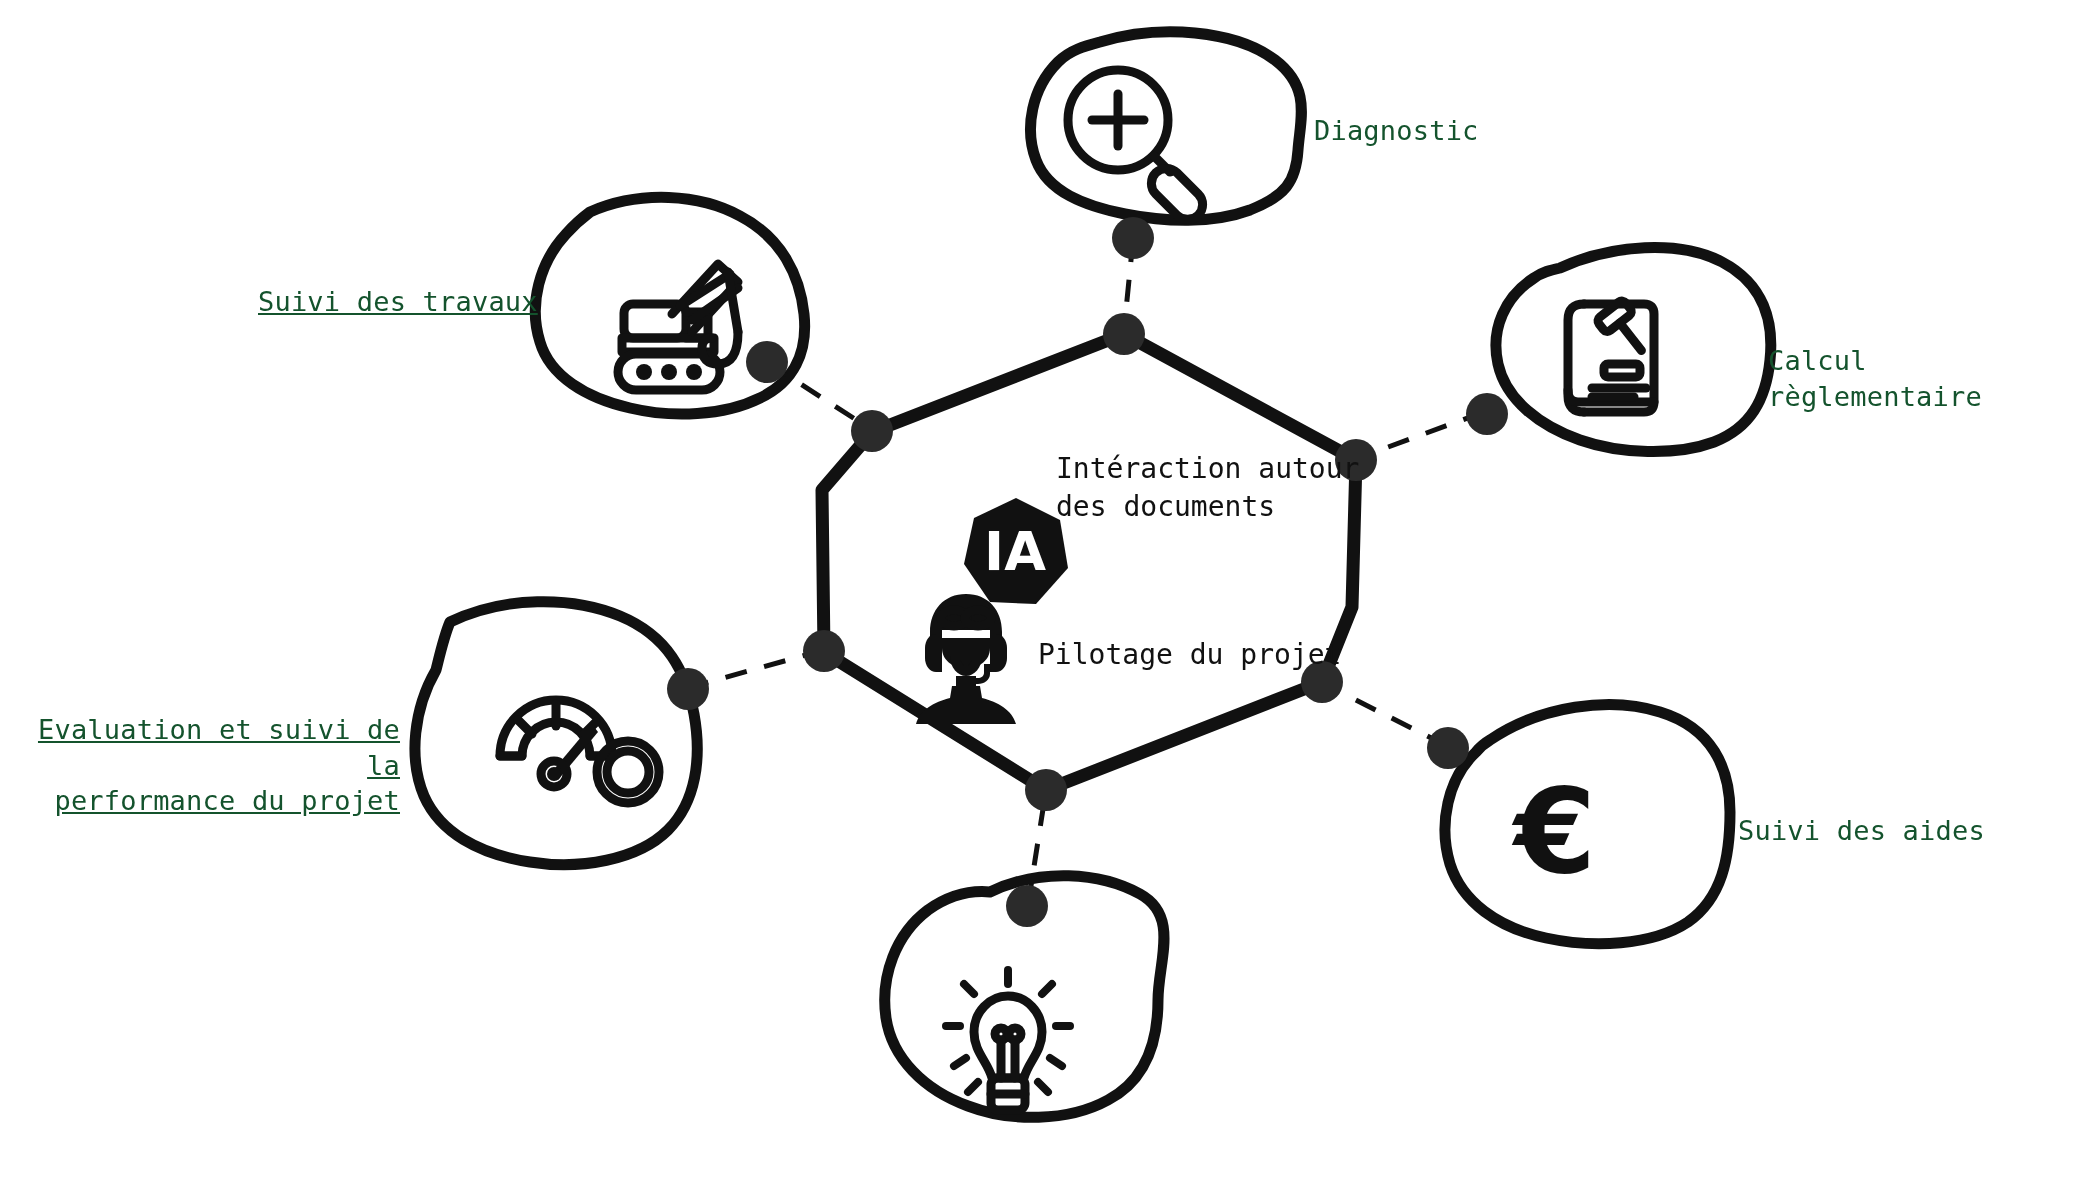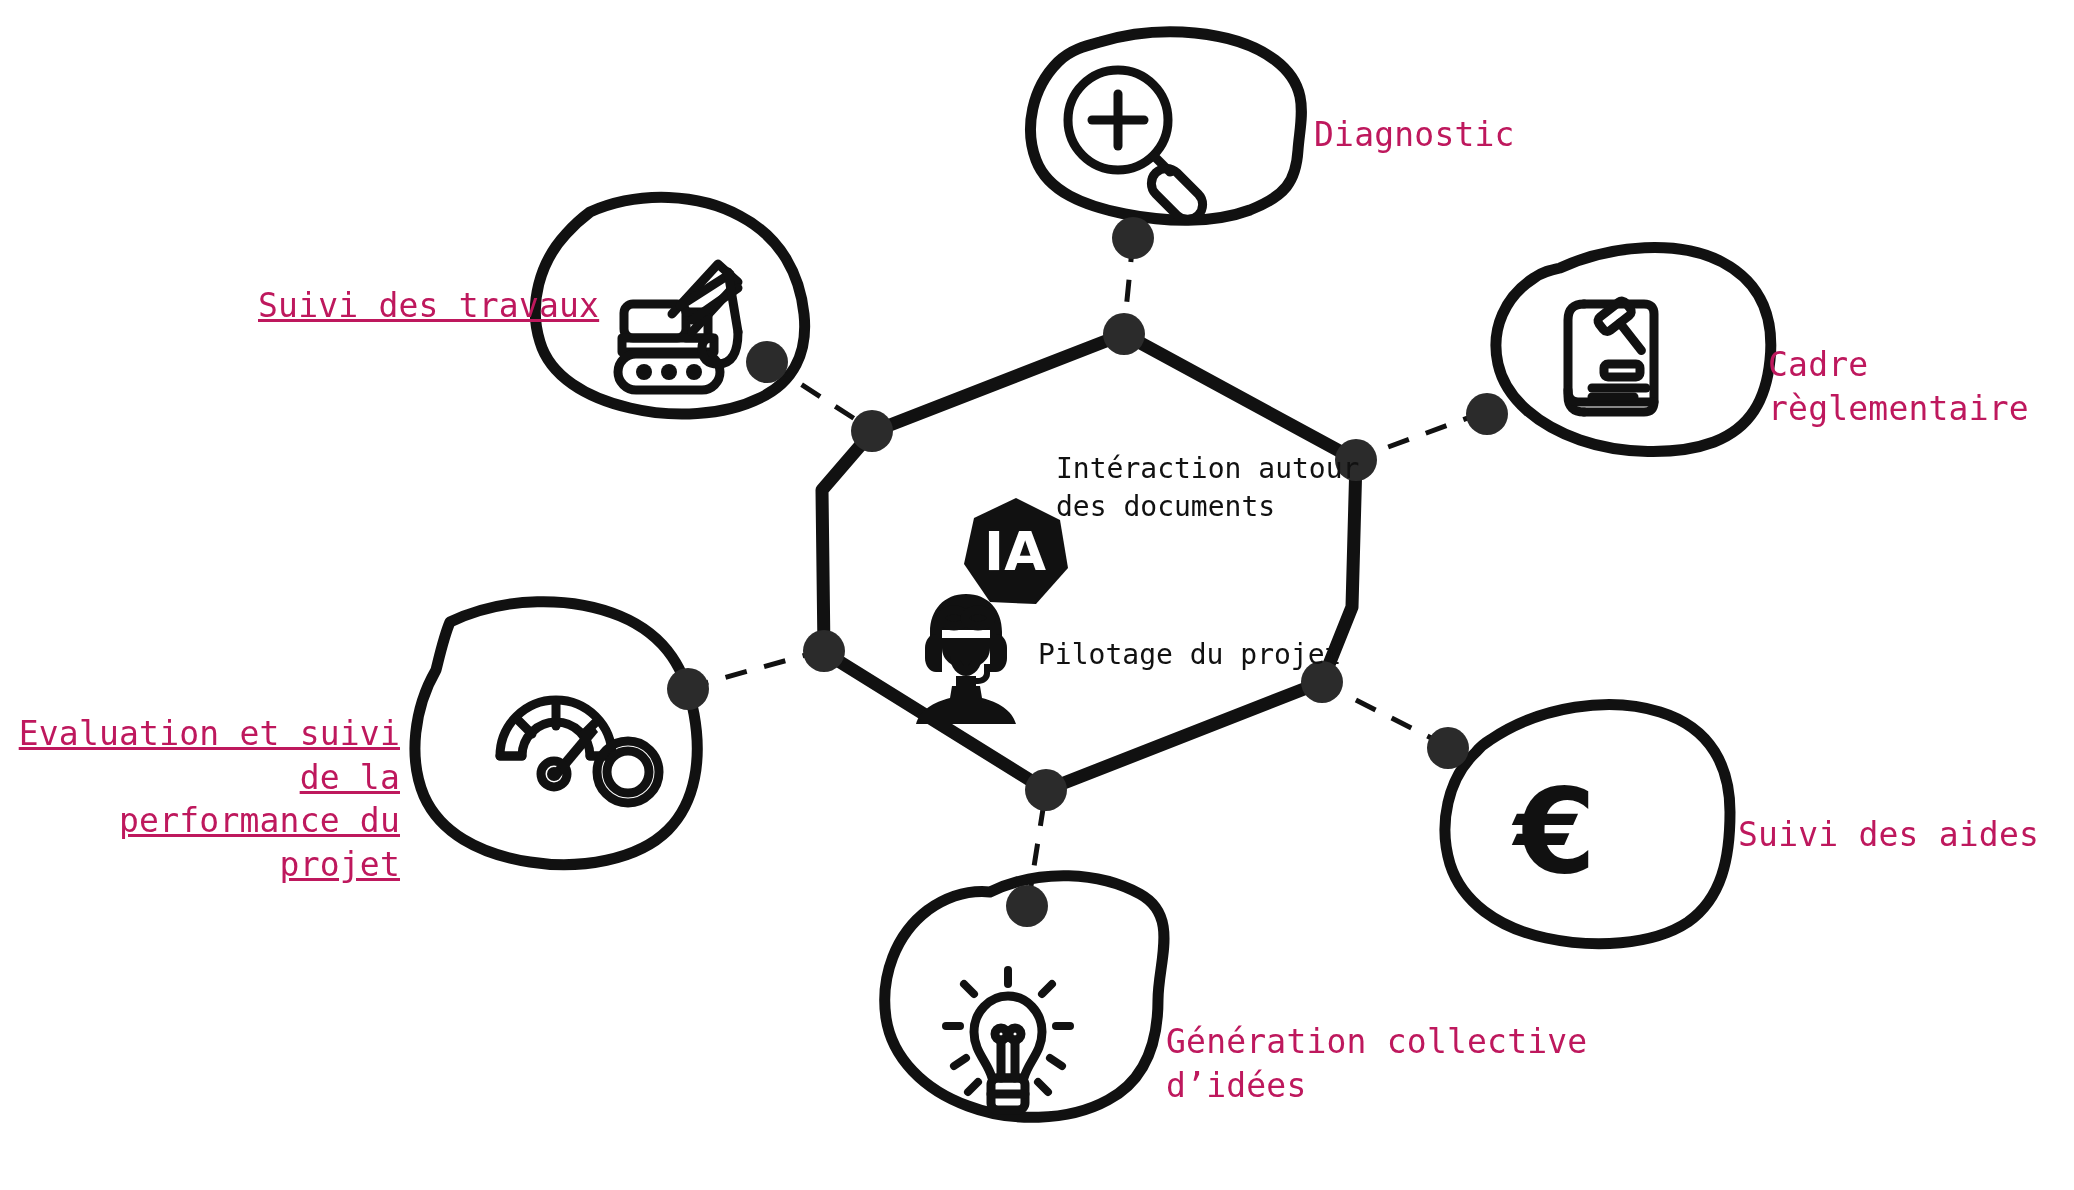--- a/index.html
+++ b/index.html
@@ -54,23 +54,23 @@
     stroke: #111111;
     stroke-width: 9;
     stroke-linejoin: round;
     stroke-linecap: round;
   }
   .icon-fill {
     fill: #111111;
   }
   .label-text {
     position: absolute;
-    color: #be185d;
+    color: #14532d;
     font-family: "DejaVu Sans Mono", "Liberation Mono", monospace;
-    font-size: 33px;
+    font-size: 27px;
     line-height: 1.32;
     letter-spacing: 0.2px;
     white-space: pre-line;
     font-weight: 400;
   }
   .label-text.right { text-align: left; }
   .label-text.leftal { text-align: right; text-decoration: underline; }
   .inner-label {
     position: absolute;
     color: #111111;
@@ -242,26 +242,24 @@
       <path class="icon-fill" d="M28,56 L60,56 L60,62 C60,74 52,82 44,82 C36,82 28,74 28,62 Z" fill="#ffffff"></path>
       <path class="icon-fill" d="M38,66 L50,66 L46,72 L42,72 Z"></path>
       <path class="icon-fill" d="M30,92 L58,92 L60,104 C76,108 90,116 94,130 L-6,130 C-2,116 12,108 28,104 Z"></path>
       <rect class="icon-fill" x="34" y="82" width="20" height="14"></rect>
     </g>
 
   </svg>
 
   <div class="label-text right" style="left:1314px; top:113px;">Diagnostic</div>
 
-  <div class="label-text right" style="left:1768px; top:343px;">Cadre règlementaire</div>
+  <div class="label-text right" style="left:1768px; top:343px;">Calcul règlementaire</div>
 
   <div class="label-text right" style="left:1738px; top:813px;">Suivi des aides</div>
 
-  <div class="label-text right" style="left:1166px; top:1020px;">Génération collective
-d’idées</div>
 
   <div class="label-text leftal" style="left:10px; top:712px; width:390px;">Evaluation et suivi de la
 performance du projet</div>
 
   <div class="label-text leftal" style="left:258px; top:284px;">Suivi des travaux</div>
 
   <div class="inner-label" style="left:1056px; top:450px;">Intéraction autour
 des documents</div>
 
   <div class="inner-label" style="left:1038px; top:636px;">Pilotage du projet</div>

